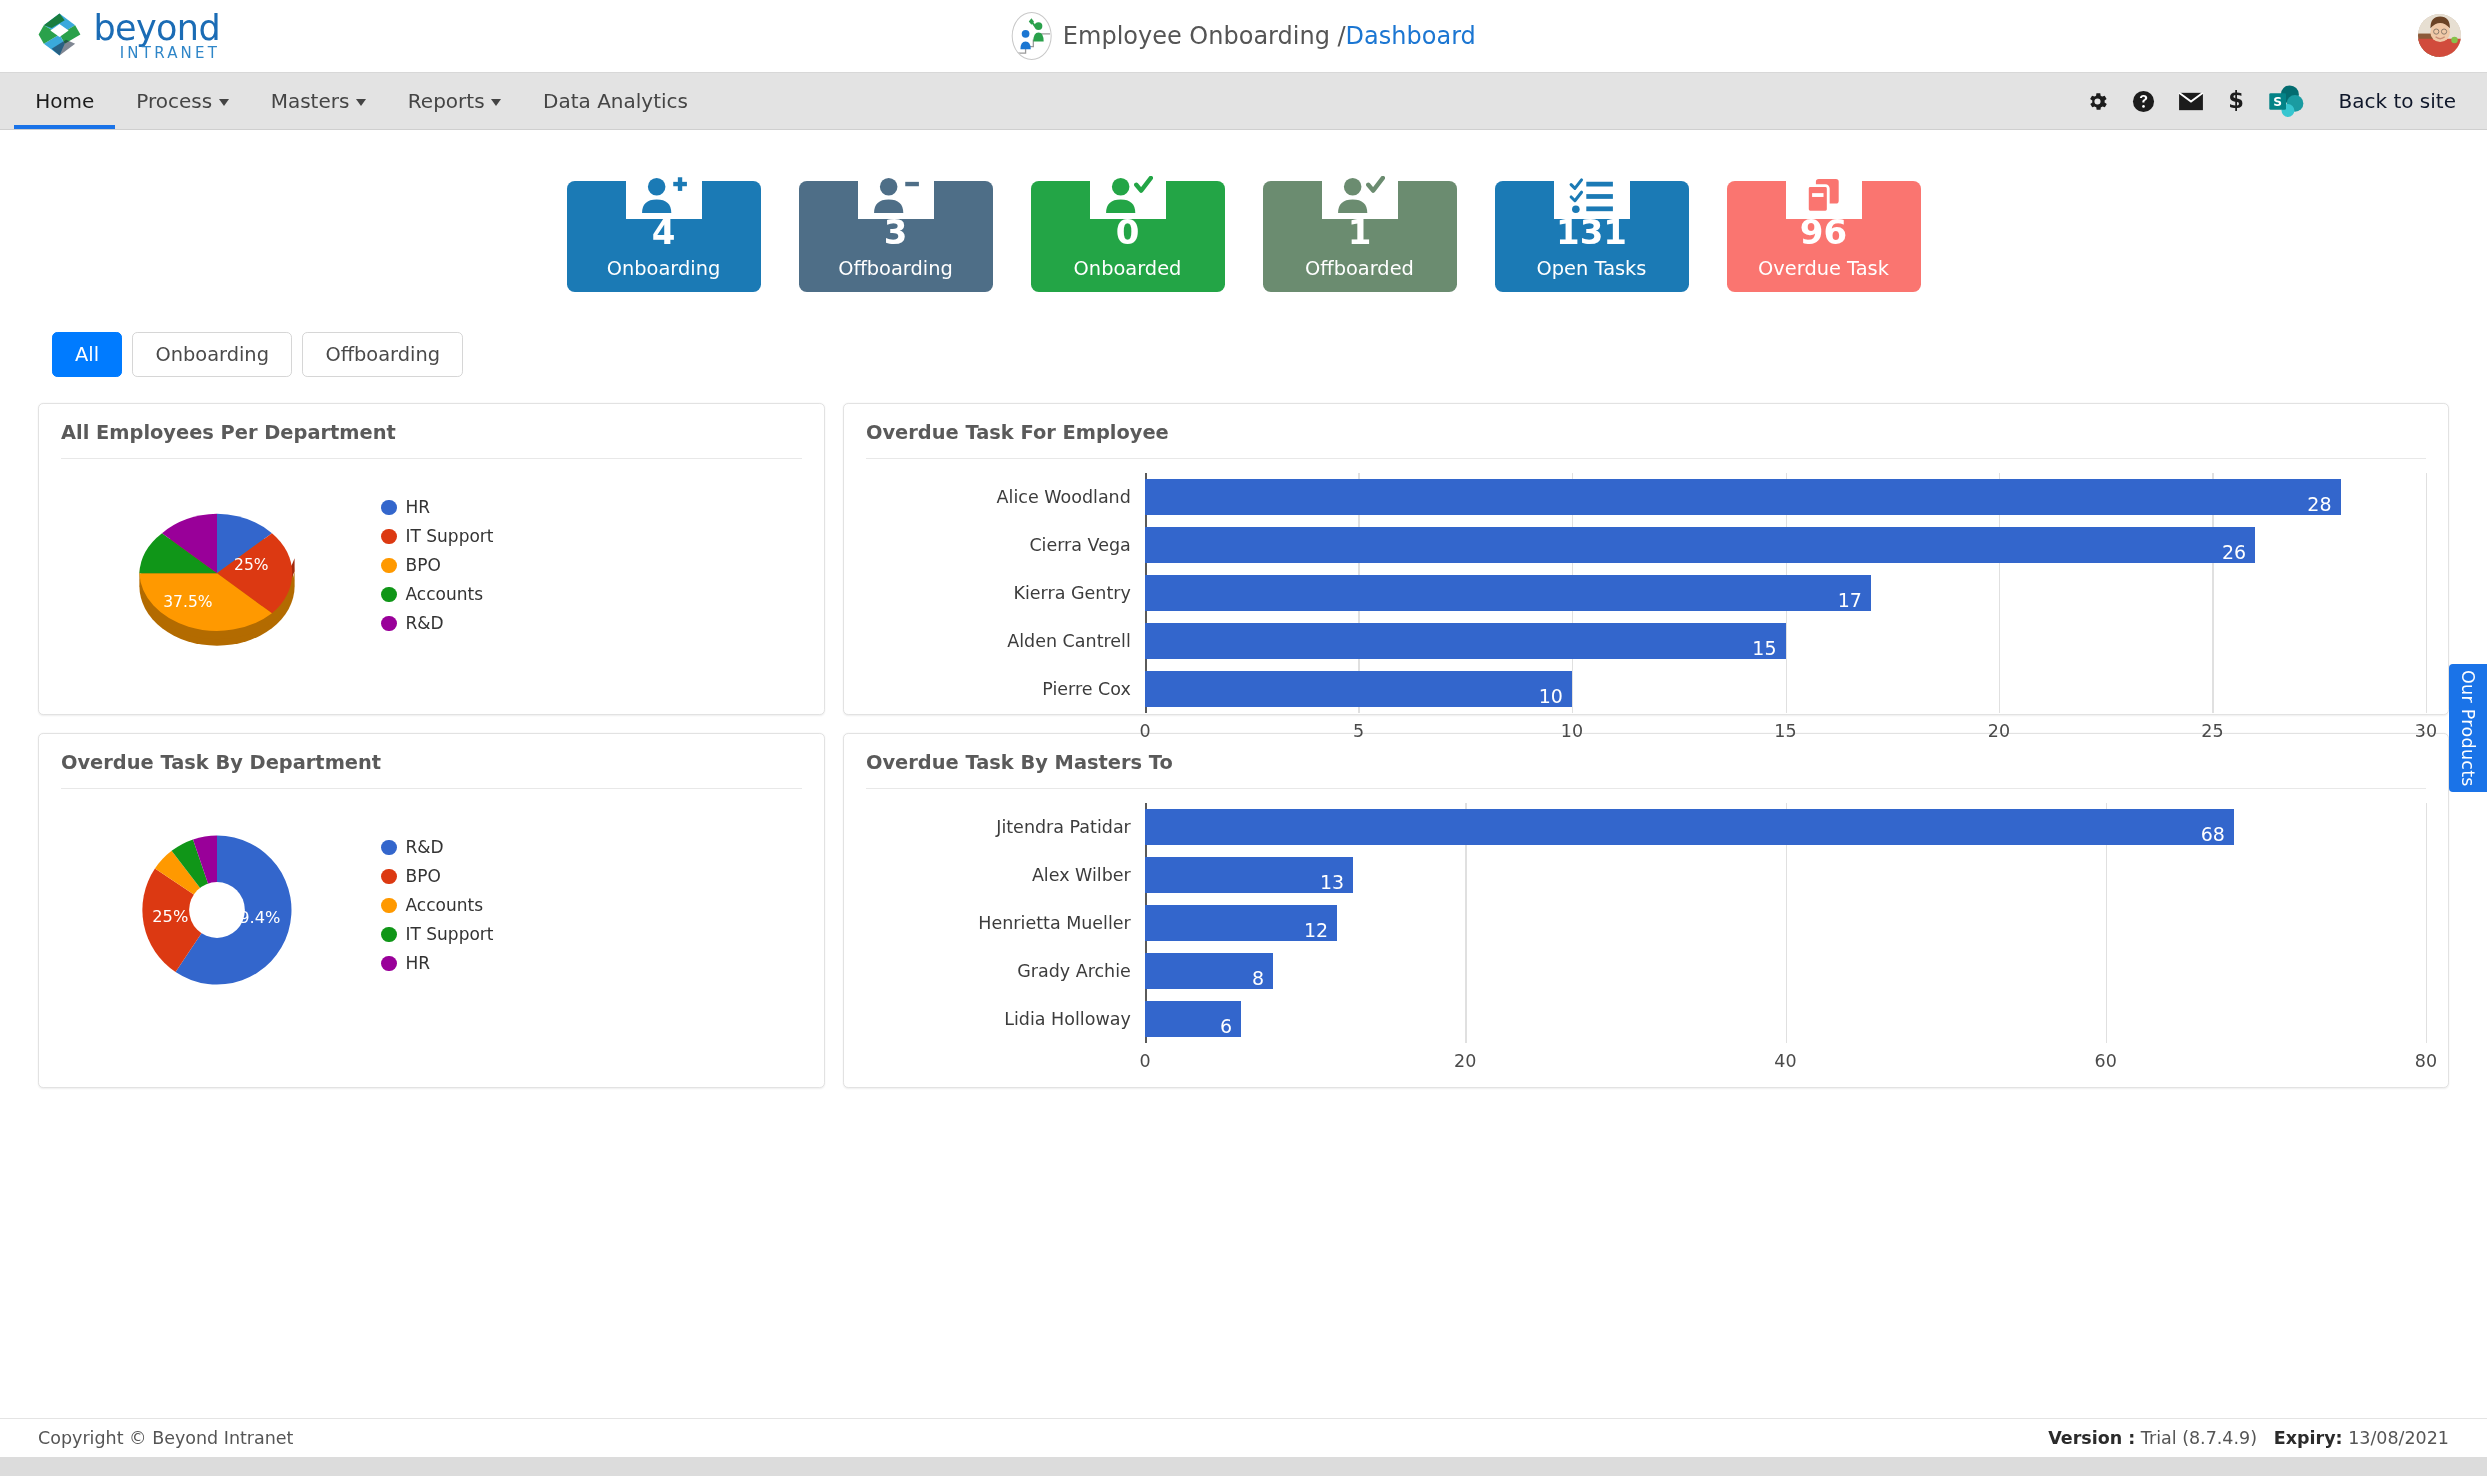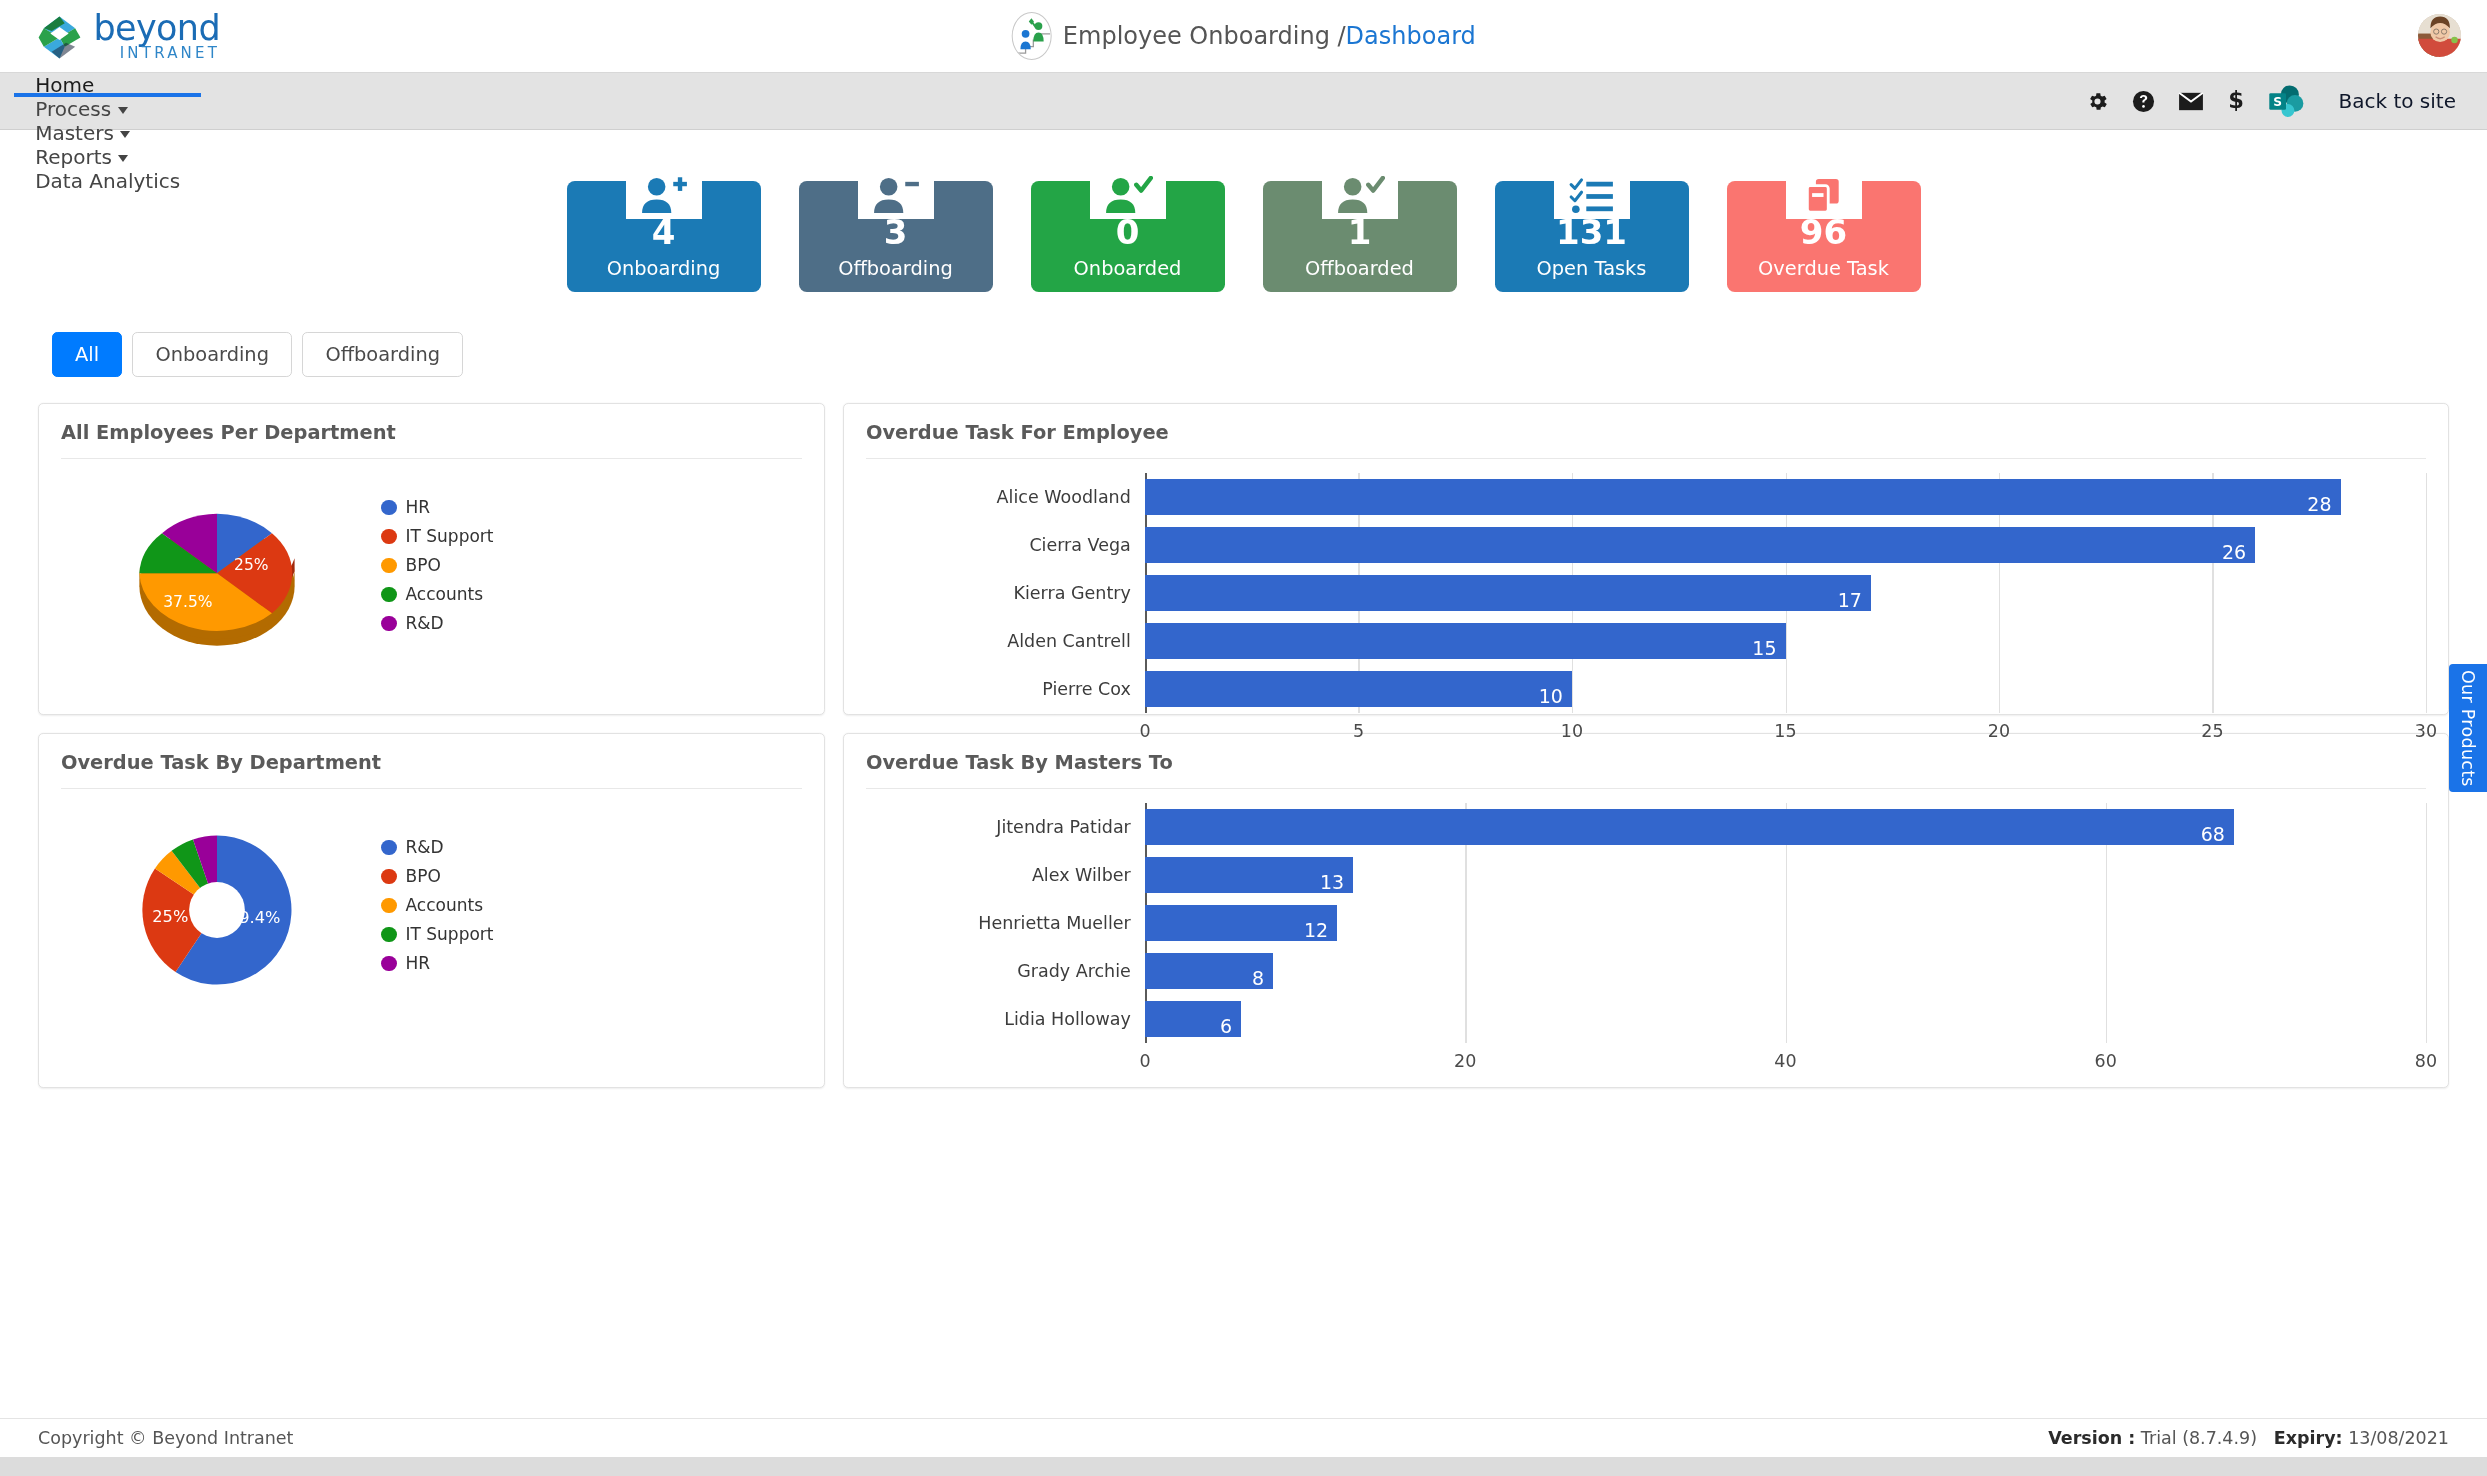--- a/index.html
+++ b/index.html
@@ -11,21 +11,21 @@
   }
 
   
   .topbar {
     position: relative;
     height: 73px;
     background: #ffffff;
     border-bottom: 0.6px solid #d8d8d8;
     display: flex; align-items: center;
   }
-  .logo-wrap { display: flex; align-items: flex-end; margin-left: 36px; }
+  .logo-wrap { display: flex; align-items: flex-start; margin-left: 36px; }
   .logo-mark { width: 47px; height: 47px; position: relative; }
   .logo-text { margin-left: 10.4px; line-height: 1; }
   .logo-word {
     font-size: 35px; color: #1b6cb5; letter-spacing: -0.6px;
     font-family: "DejaVu Sans", sans-serif; font-weight: 400;
   }
   .logo-sub {
     font-size: 15px; color: #2f86c8; letter-spacing: 3.2px;
     text-align: right; margin-top: 0.6px; font-family: "DejaVu Sans", sans-serif;
   }
@@ -50,21 +50,21 @@
     width: 43px; height: 43px; border-radius: 50%;
     overflow: hidden; background: #cdbdab;
   }
 
   
   .navbar {
     height: 57px; background: #e3e3e3;
     display: flex; align-items: stretch; position: relative;
     border-bottom: 0.6px solid #cfcfcf;
   }
-  .nav-items { display: flex; align-items: stretch; margin-left: 14.2px; flex-direction: column; }
+  .nav-items { display: flex; align-items: stretch; margin-left: 14.2px; }
   .nav-item {
     display: flex; align-items: center; gap: 6.5px;
     padding: 0 21px; font-size: 20px; color: #454545;
     cursor: pointer; position: relative;
     font-family: "DejaVu Sans", sans-serif;
   }
   .nav-item.active { color: #1c1c1c; }
   .nav-item.active::after {
     content: ""; position: absolute; left: 0; right: 0; bottom: 0;
     height: 4.5px; background: #1a73e8;

